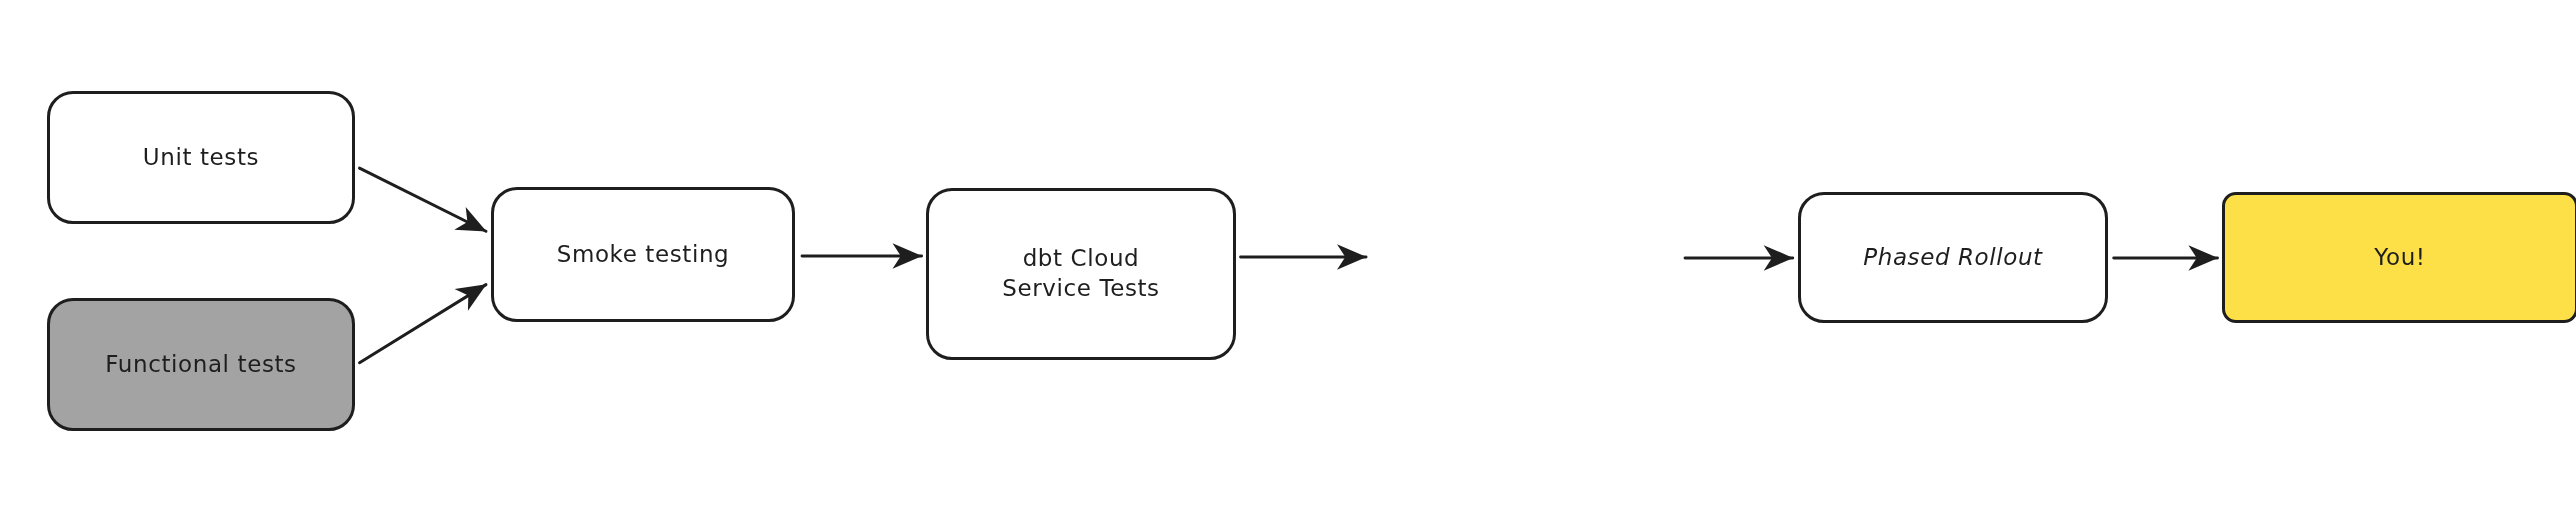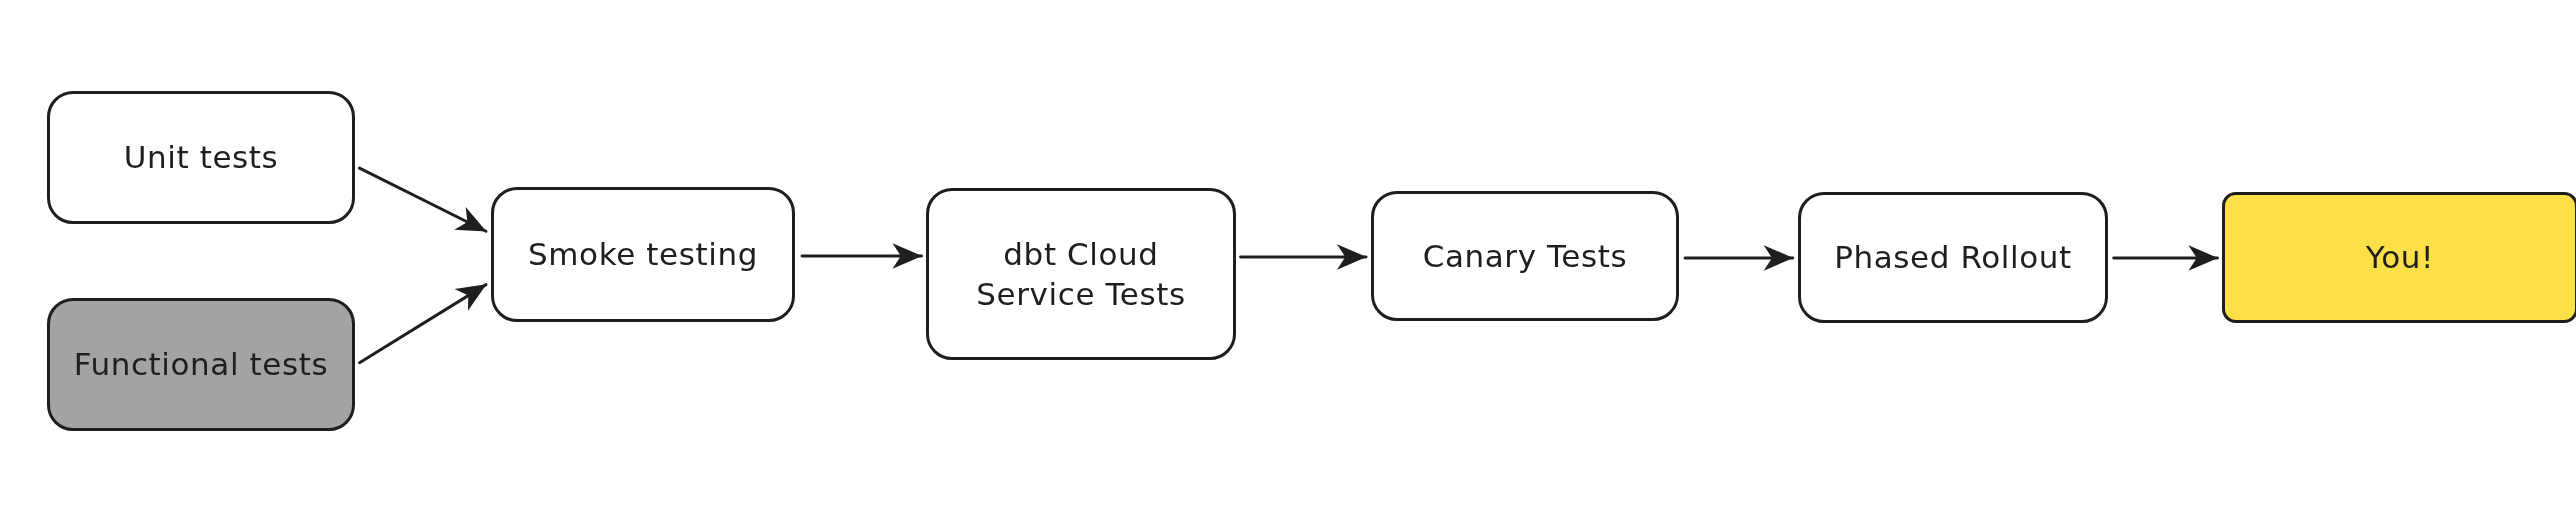--- a/index.html
+++ b/index.html
@@ -32,21 +32,21 @@
     border: 3px solid #1e1e1e;
     border-radius: 26px;
     display: flex;
     align-items: center;
     justify-content: center;
     text-align: center;
   }
   .node-label {
     color: #1e1e1e;
     font-family: "DejaVu Sans", sans-serif;
-    font-size: 31px;
+    font-size: 23px;
     line-height: 1.30;
     letter-spacing: 0.6px;
     white-space: pre-line;
     padding: 0 14px;
   }
 </style>
 </head>
 <body>
 
 <div id="canvas">
@@ -77,25 +77,22 @@
 
   <div class="node" style="left: 491px; top: 187px; width: 304px; height: 135px; border-width: 3px; border-color: rgb(30, 30, 30); background: rgb(255, 255, 255); border-radius: 26px; align-items: center;">
     <span class="node-label">Smoke testing</span>
   </div>
 
   <div class="node" style="left: 926px; top: 188px; width: 310px; height: 172px; border-width: 3px; border-color: rgb(30, 30, 30); background: rgb(255, 255, 255); border-radius: 26px;">
     <span class="node-label">dbt Cloud
 Service Tests</span>
   </div>
 
-  <div class="node" style="left: 1371px; top: 191px; width: 308px; height: 130px; border-width: 3px; border-color: rgb(30, 30, 30); background: rgb(255, 255, 255); border-radius: 26px;">
-    <span class="node-label">Canary Tests</span>
-  </div>
 
-  <div class="node" style="left: 1798px; top: 192px; width: 310px; height: 131px; border-width: 3px; border-color: rgb(30, 30, 30); background: rgb(255, 255, 255); border-radius: 26px;">
+  <div class="node" style="left: 1798px; top: 192px; width: 310px; height: 131px; border-width: 3px; border-color: rgb(30, 30, 30); background: rgb(255, 255, 255); border-radius: 26px; font-style: italic;">
     <span class="node-label">Phased Rollout</span>
   </div>
 
   <div class="node" style="left: 2222px; top: 192px; width: 356px; height: 131px; border-width: 3px; border-color: rgb(30, 30, 30); background: #fde047; border-radius: 14px;">
     <span class="node-label">You!</span>
   </div>
 
 </div>
 
 

